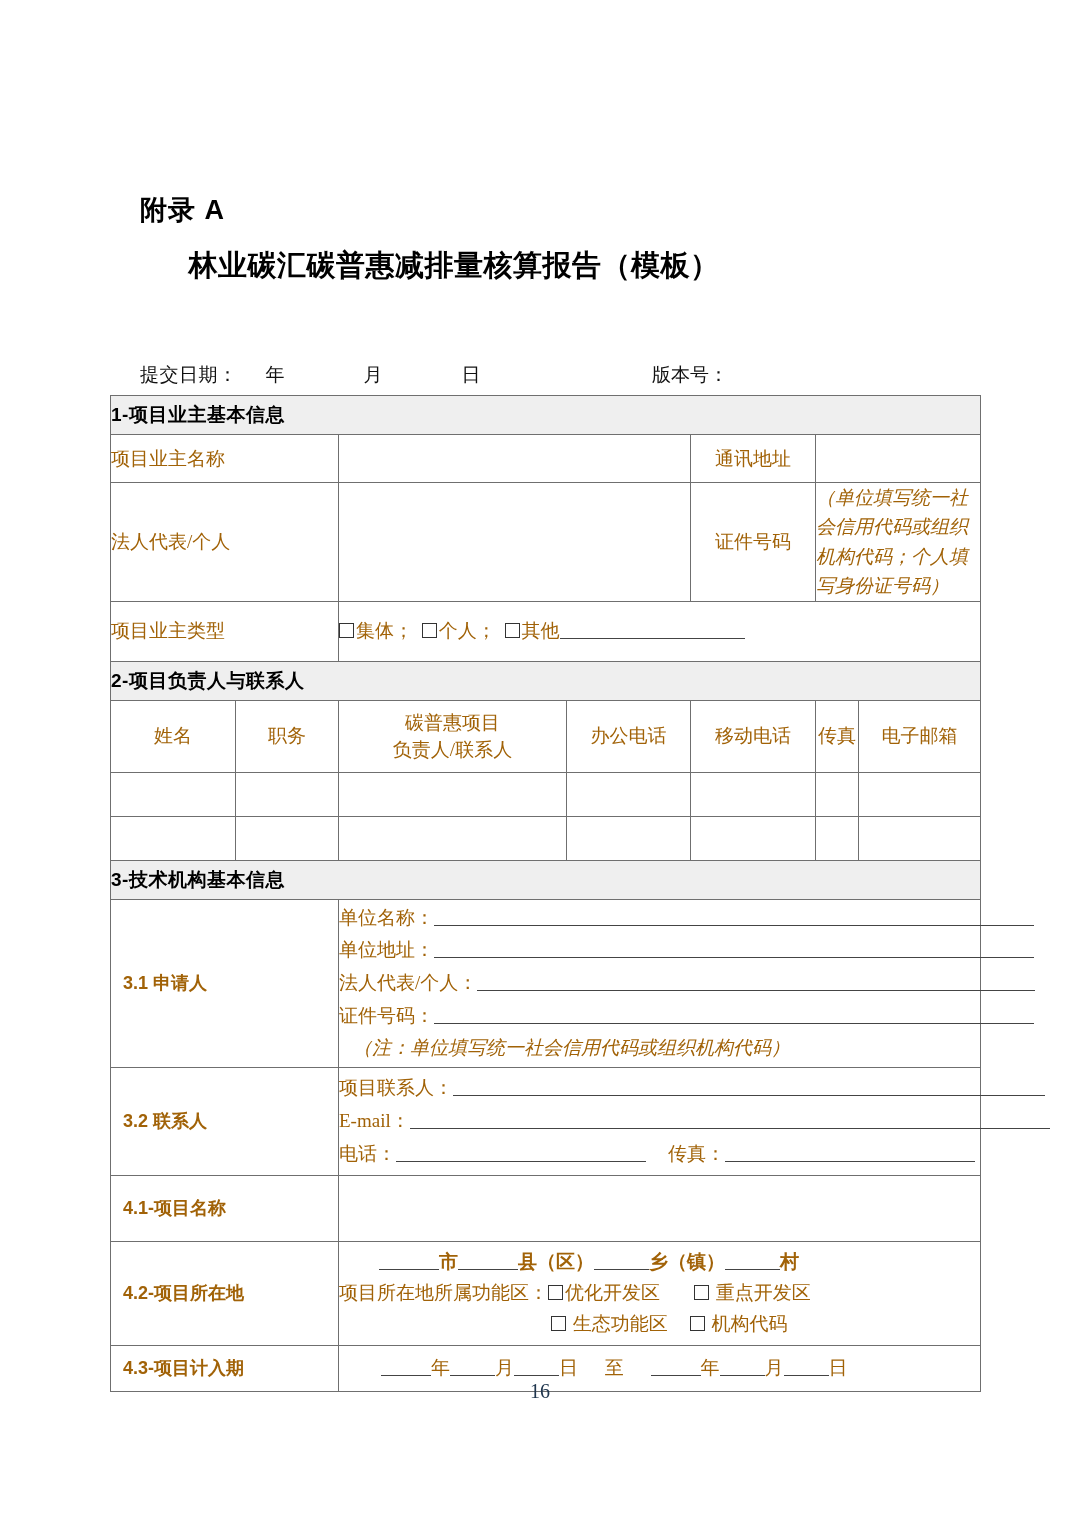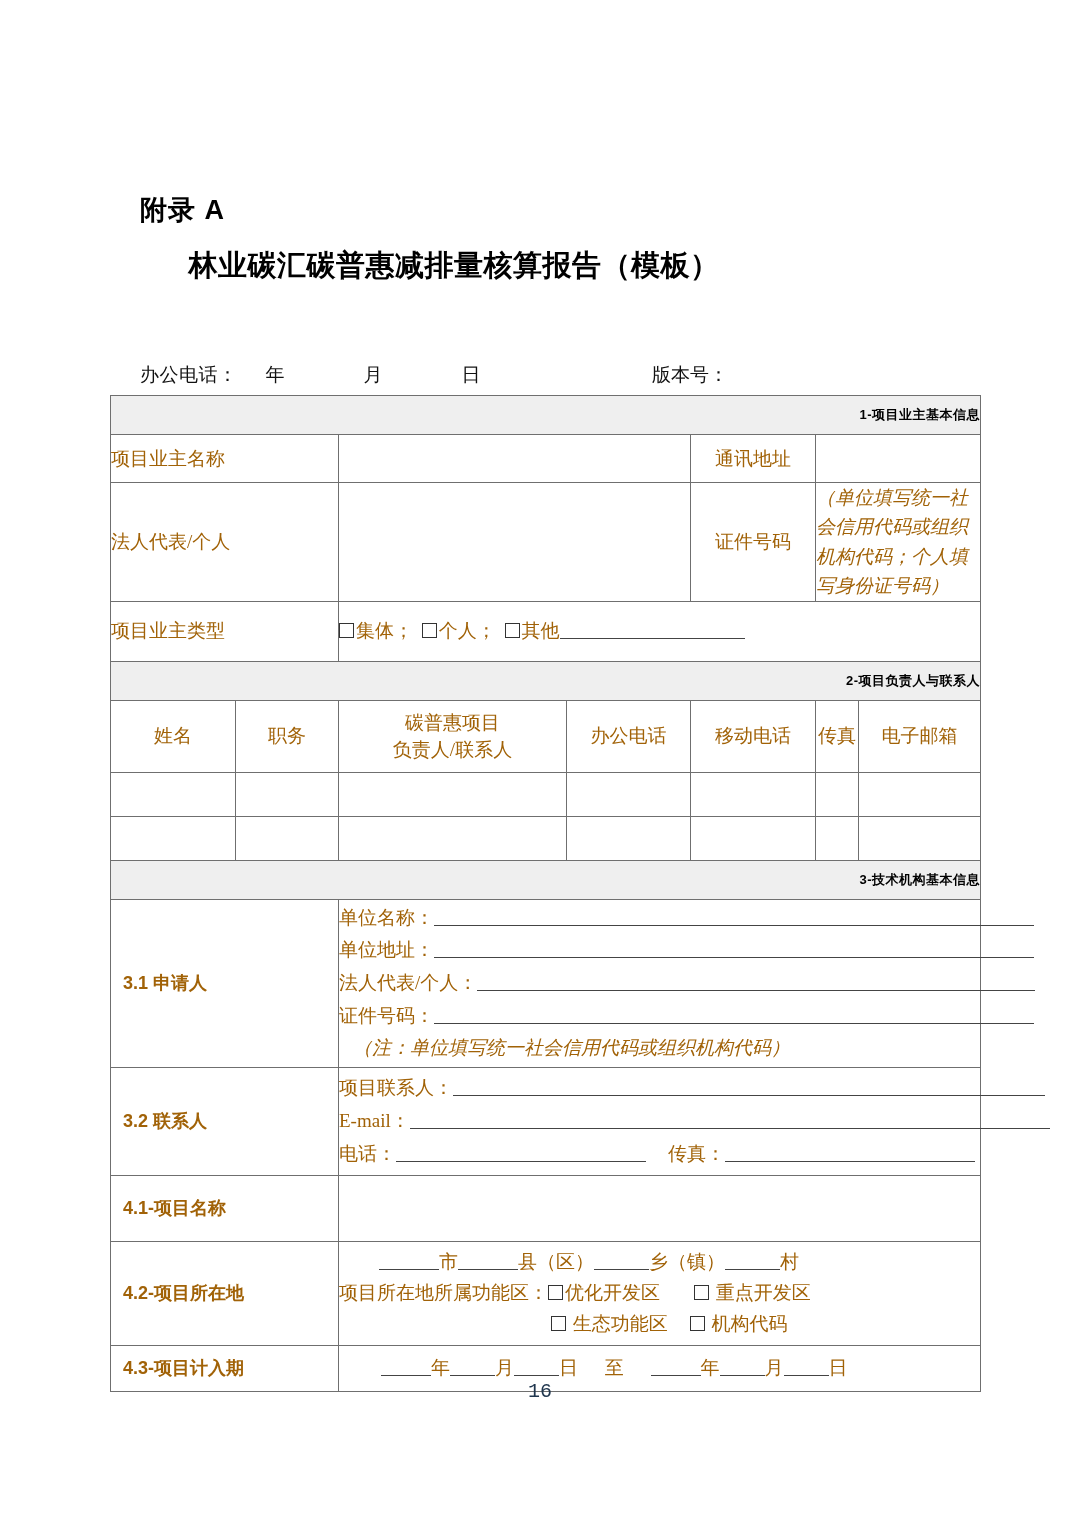--- a/index.html
+++ b/index.html
@@ -74,24 +74,24 @@
     font-size: 18px;
   }
   .form-table td {
     border: 1px solid #6f6f6f;
     padding: 0;
     vertical-align: middle;
     color: #a16207;
   }
   .section-head td {
     background: #efefef;
-    text-align: right;
+    text-align: left;
     font-family: "Liberation Sans", "DejaVu Sans", sans-serif;
     font-weight: bold;
-    font-size: 13px;
+    font-size: 19px;
     height: 38px;
     letter-spacing: 0.5px;
     color: #000;
     margin-left: 12px;
   }
   .lbl-cell {
     padding: 6px 0 6px 14px;
     font-size: 19px;
   }
   .lbl-cell.bold {
@@ -154,50 +154,50 @@
 
   .chkbox {
     display: inline-block;
     width: 13px;
     height: 13px;
     border: 1px solid #333;
     vertical-align: -1px;
     margin-right: 2px;
   }
 
-  .loc-line1 { padding-left: 40px; white-space: nowrap; }
+  .loc-line1 { padding-left: 40px; white-space: nowrap; font-weight: bold; }
   .loc-line2 { white-space: nowrap; }
   .loc-line3 { padding-left: 212px; white-space: nowrap; }
   .period-line { padding-left: 42px; white-space: nowrap; }
 
   .gap-sm { display:inline-block; width: 22px; }
   .gap-md { display:inline-block; width: 34px; }
 
   
   .page-number {
     position: absolute;
     left: 0;
     top: 1380px;
     width: 1080px;
     text-align: center;
     font-size: 20px;
     color: #20364e;
-    font-family: Liberation Mono, monospace;
+    font-family: Liberation Serif, serif;
   }
 </style>
 </head>
 <body>
 
 <div class="page">
 
   <div class="appendix-label">附录 A</div>
   <div class="doc-title">林业碳汇碳普惠减排量核算报告（模板）</div>
 
   <div class="meta-line">
-    <span class="lbl">办公电话：</span><span class="ymd">年　月　日</span>
+    <span class="lbl">提交日期：</span><span class="ymd">年　月　日</span>
     <span class="ver">版本号：</span>
   </div>
 
   <table class="form-table">
     <colgroup>
       <col style="width:125px">
       <col style="width:103px">
       <col style="width:82px">
       <col style="width:146px">
       <col style="width:124px">

